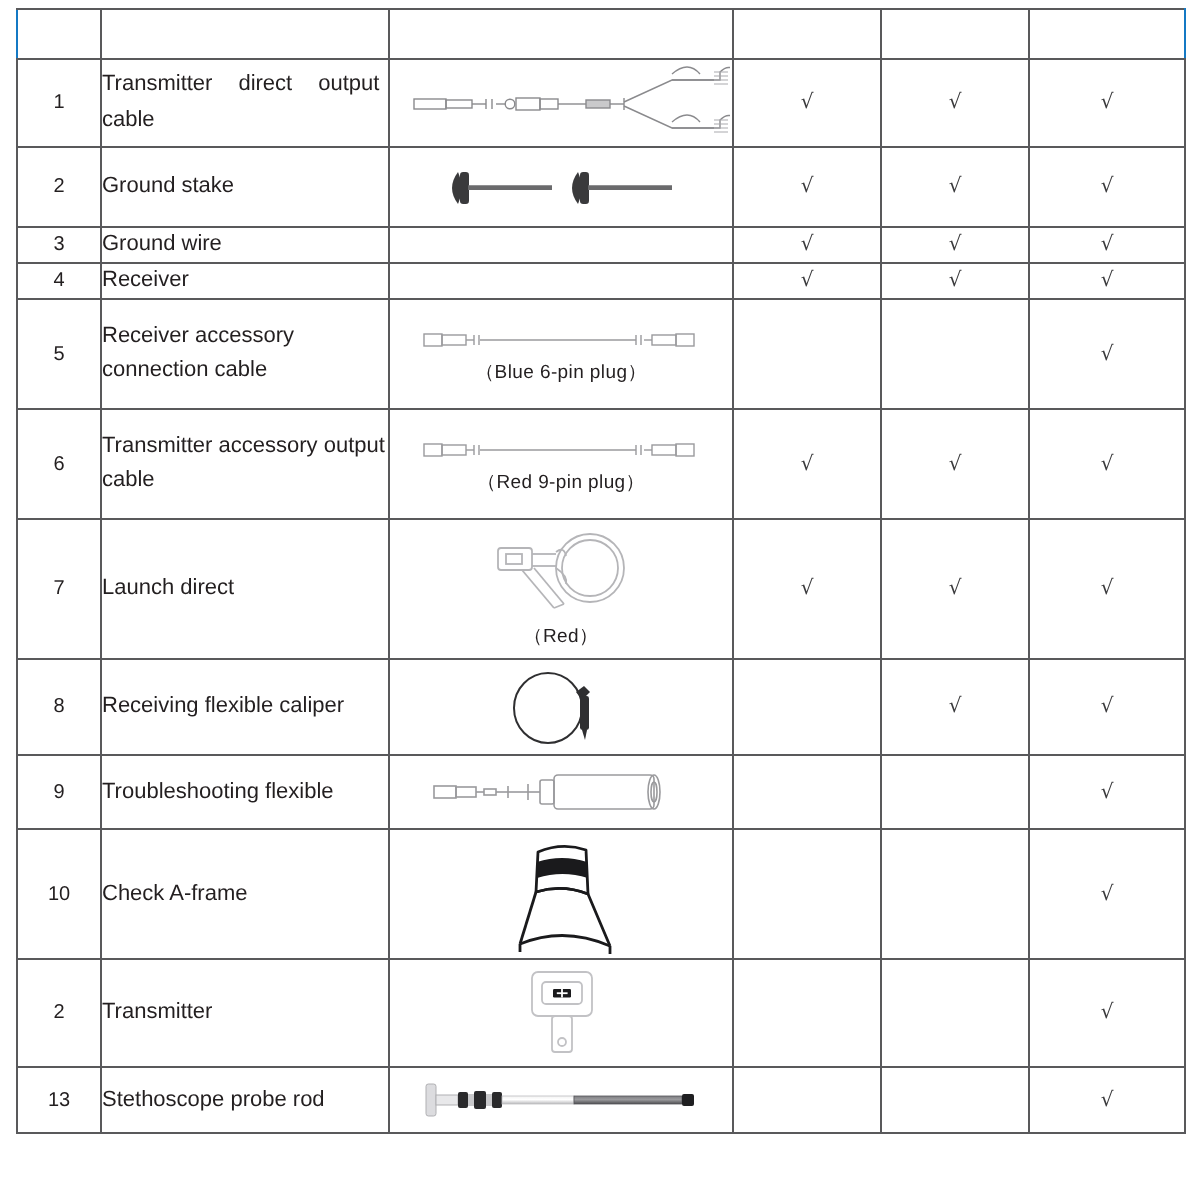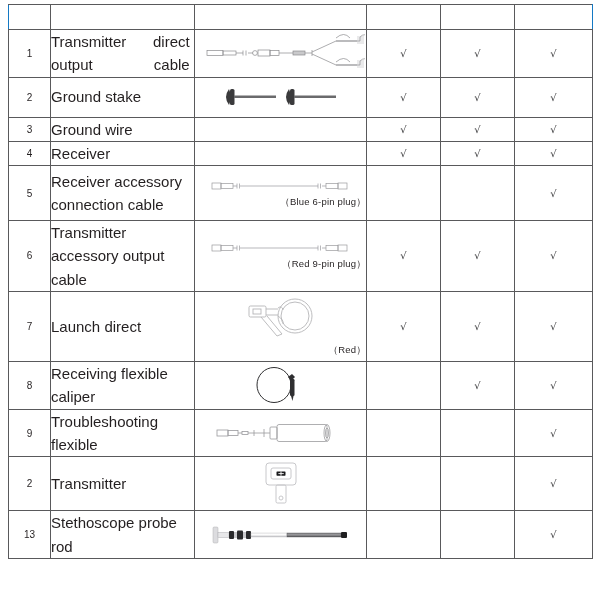--- a/index.html
+++ b/index.html
@@ -49,21 +49,21 @@
   thead th.first { border-left: 1px solid #1479c4; }
   thead th.last  { border-right: 1px solid #1479c4; }
 
   td.no {
     text-align: center;
     font-size: 10px;
     color: #231f20;
   }
   td.name {
     padding: 0 7px;
-    font-size: 15px;
+    font-size: 11px;
     line-height: 1.55;
     color: #231f20;
     margin-left: 44px;
   }
   td.name .just {
     text-align: justify;
     text-align-last: justify;
     display: block;
     width: 97%;
   }
@@ -75,21 +75,20 @@
     text-align: center;
     font-size: 10px;
     color: #3a3a3c;
   }
   .cap {
     display: block;
     font-size: 9.5px;
     margin-top: 2px;
     color: #231f20;
     letter-spacing: .2px;
-    text-align: right;
   }
   .fig { display: block; margin: 0 auto; }
   .chkmark { font-family: "DejaVu Sans", sans-serif; font-size: 10px; }
 </style>
 </head>
 <body>
 
 <div id="page">
 
   <table class="spec">
@@ -307,20 +306,40 @@
               <ellipse cx="116" cy="13" rx="3" ry="8.5"></ellipse>
               <ellipse cx="116" cy="13" rx="1.5" ry="5"></ellipse>
             </g>
           </svg>
         </td>
         <td class="chk"><span class="chkmark"></span></td>
         <td class="chk"><span class="chkmark"></span></td>
         <td class="chk"><span class="chkmark">√</span></td>
       </tr>
 
+      <tr style="height:65px">
+        <td class="no">10</td>
+        <td class="name"><span>Check A-frame</span></td>
+        <td class="draw">
+          <svg class="fig" width="86" height="60" viewBox="0 0 86 60">
+            <g fill="none" stroke="#1a1a1c" stroke-width="1.4" stroke-linejoin="round">
+              <path d="M31 9 q12 -5 24 -1 l1 22 q-13 -5 -26 -1 z"></path>
+              <path d="M30 29 q13 -4 26 1 l11 26"></path>
+              <path d="M30 29 L22 55"></path>
+              <path d="M22 55 q22 -9 45 1"></path>
+              <path d="M22 55 v4"></path>
+              <path d="M67 56 v4"></path>
+            </g>
+            <path d="M30.5 14 q12.5 -4 25 0 l0.4 8 q-12.6 -4 -25.4 0 z" fill="#1a1a1c" stroke="none"></path>
+          </svg>
+        </td>
+        <td class="chk"><span class="chkmark"></span></td>
+        <td class="chk"><span class="chkmark"></span></td>
+        <td class="chk"><span class="chkmark">√</span></td>
+      </tr>
 
 
       <tr style="height:54px">
         <td class="no">2</td>
         <td class="name"><span>Transmitter</span></td>
         <td class="draw">
           <svg class="fig" width="58" height="50" viewBox="0 0 58 50">
             <g fill="none" stroke="#c2c2c5" stroke-width="0.9">
               <rect x="14" y="4" width="30" height="22" rx="3"></rect>
               <rect x="19" y="9" width="20" height="11" rx="2"></rect>

